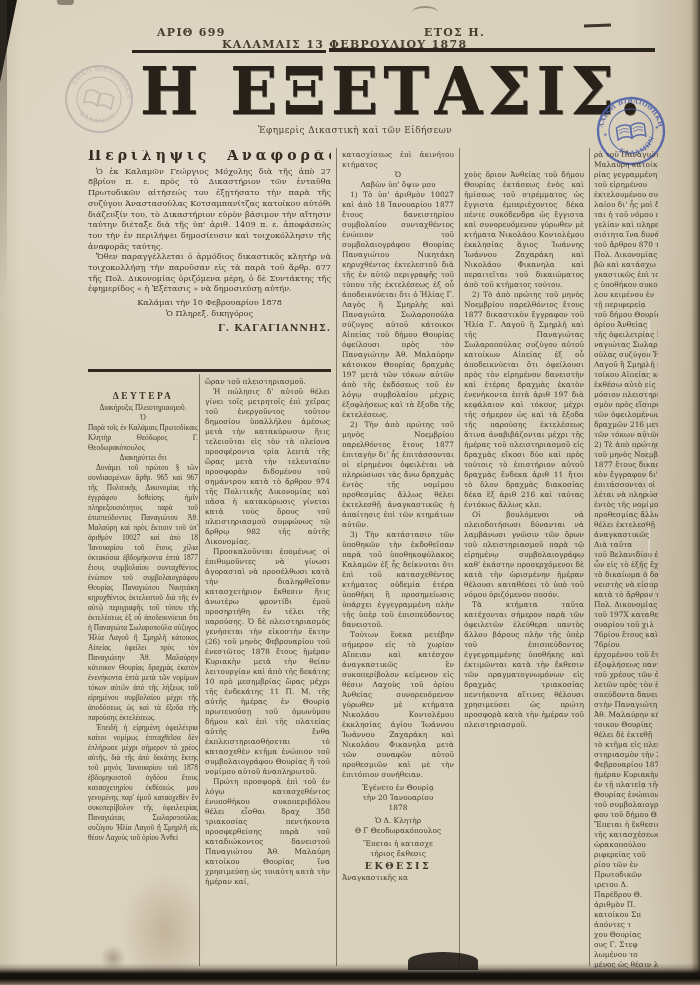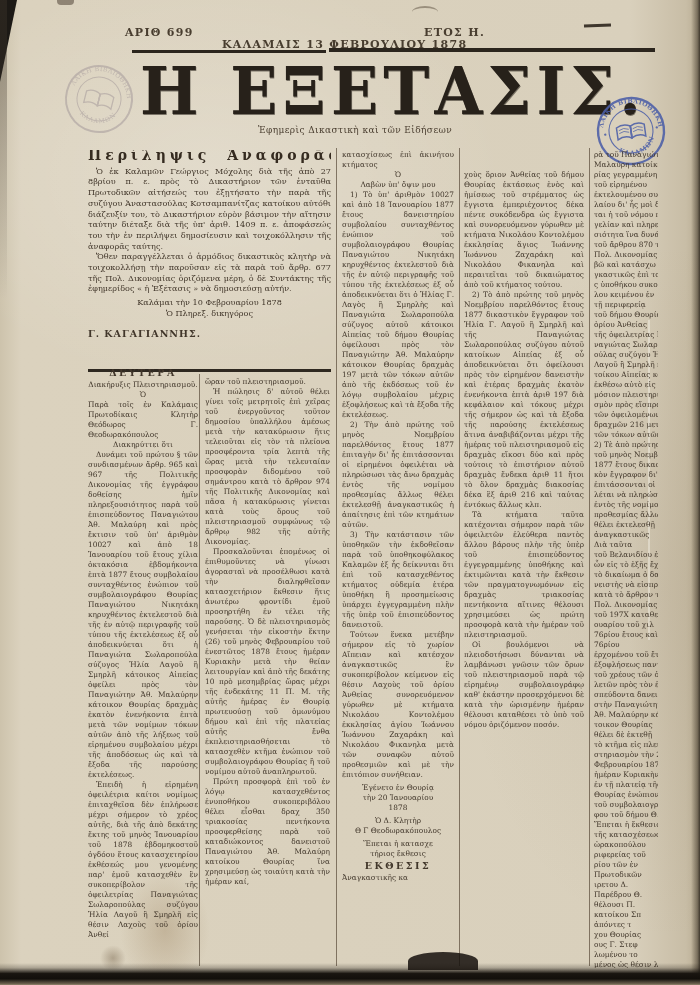--- a/index.html
+++ b/index.html
@@ -30,21 +30,21 @@
   .bottom-blob{position:absolute;left:408px;top:952px;width:70px;height:18px;background:#15110d;border-radius:50% 50% 0 0;opacity:.85;}
   .stain1{position:absolute;left:120px;top:870px;width:90px;height:110px;
     background:radial-gradient(ellipse at 50% 55%,rgba(135,105,65,.28),rgba(135,105,65,0) 70%);}
   .stain2{position:absolute;left:100px;top:945px;width:26px;height:26px;
     background:radial-gradient(circle,rgba(90,70,45,.35),rgba(90,70,45,0) 70%);}
   .fold{position:absolute;left:648px;top:320px;width:2px;height:320px;background:rgba(255,255,250,.35);}
   .squiggle{position:absolute;left:412px;top:6px;width:26px;height:10px;border-top:2px solid rgba(90,78,62,.5);border-radius:50%;}
 
   
   .hdr{position:absolute;top:26px;font-size:11px;font-weight:bold;letter-spacing:1.3px;color:#483d2f;white-space:nowrap;}
-  .hdr-issue{left:125px;}
+  .hdr-issue{left:157px;}
   .hdr-date{left:222px;margin-top:12px;}
   .hdr-year{left:424px;}
   .rule-a{position:absolute;left:132px;top:50px;width:194px;height:3px;background:#2b251d;}
   .rule-b{position:absolute;left:329px;top:48px;width:326px;height:4px;background:#2b251d;}
 
   .masthead{
     position:absolute;left:140px;top:55px;width:460px;text-align:center;
     font-size:62px;font-weight:bold;letter-spacing:5px;color:#27211a;
     transform:scaleY(1.04);
     text-shadow:0.6px 0.8px 0 rgba(39,33,26,.55);
@@ -63,32 +63,32 @@
   .vr1{left:199px;top:374px;height:592px;}
   .vr2{left:336px;top:148px;height:818px;}
   .vr3{left:459px;top:148px;height:818px;}
   .vr4{left:589px;top:148px;height:818px;}
   .hrule-thick{position:absolute;left:88px;top:369px;width:243px;height:3px;background:#2e2820;}
 
   .newscol{position:absolute;overflow:hidden;color:#41362a;font-size:7.4px;line-height:10px;}
   .lead{left:88px;top:150px;width:243px;height:218px;font-size:8.1px;line-height:10.7px;}
   .lead-title{text-align:center;font-size:14px;font-weight:bold;letter-spacing:4px;word-spacing:8px;
     color:#352b20;margin-bottom:5px;white-space:nowrap;}
-  .col1{left:88px;top:366px;width:110px;height:590px;}
+  .col1{left:88px;top:389px;width:110px;height:590px;font-family:Liberation Serif, serif;}
   .col2{left:205px;top:377px;width:125px;height:590px;}
   .col3{left:342px;top:150px;width:112px;height:818px;}
   .col4{left:464px;top:150px;width:120px;height:818px;margin-top:20px;}
   .col5{left:594px;top:150px;width:64px;height:818px;}
 
   .blk{margin:0;}
   .blk.p{text-align:justify;text-indent:8px;}
   .blk.pn{text-align:justify;}
   .blk.c{text-align:center;}
   .blk.h{text-align:center;font-weight:bold;font-size:9.5px;letter-spacing:2.5px;margin:2px 0;}
-  .blk.sig{text-align:left;font-weight:bold;font-size:9.5px;letter-spacing:1px;margin-top:10px;}
+  .blk.sig{text-align:right;font-weight:bold;font-size:9.5px;letter-spacing:1px;margin-top:4px;}
   .blk.sp{margin-top:3px;}
   .col5 .blk{white-space:nowrap;text-align:left;}
 </style>
 </head>
 <body>
 
 <div class="page">
 
   <div class="corner-tl"></div>
   <div class="edge-left"></div>
@@ -194,22 +194,22 @@
       <div class="blk c sp">Ὁ Δ. Κλητὴρ</div>
       <div class="blk c">Θ Γ Θεοδωρακόπουλος</div>
       <div class="blk c sp">Ἕπεται ἡ κατασχε</div>
       <div class="blk c">τήριος ἔκθεσις</div>
       <div class="blk h">ΕΚΘΕΣΙΣ</div>
       <div class="blk pn">Ἀναγκαστικῆς κα</div>
     </div>
   <div class="newscol col4">
       <div class="blk pn">χοὺς ὅριον Ἀνθείας τοῦ δήμου Θουρίας ἐκτάσεως ἑνὸς καὶ ἡμίσεως τοῦ στρέμματος ὡς ἔγγιστα ἐμπεριέχοντος δέκα πέντε συκόδενδρα ὡς ἔγγιστα καὶ συνορευόμενον γύρωθεν μὲ κτήματα Νικολάου Κοντολέμου ἐκκλησίας ἅγιος Ἰωάννης Ἰωάννου Ζαχαράκη καὶ Νικολάου Φικανηλα καὶ περαιτεῖται τοῦ δικαιώματος ἀπὸ τοῦ κτήματος τούτου.</div>
       <div class="blk p">2) Τὸ ἀπὸ πρώτης τοῦ μηνὸς Νοεμβρίου παρελθόντος ἔτους 1877 δικαστικὸν ἔγγραφον τοῦ Ἠλία Γ. Λαγοῦ ἢ Σμηρλῆ καὶ τῆς Παναγιώτας Σωλαροπούλας συζύγου αὐτοῦ κατοίκων Αἰπείας ἐξ οὗ ἀποδεικνύεται ὅτι ὀφείλουσι πρὸς τὸν εἰρημένον δανειστὴν καὶ ἑτέρας δραχμὰς ἑκατὸν ἐνενήκοντα ἑπτὰ ἀριθ 197 διὰ κεφάλαιον καὶ τόκους μέχρι τῆς σήμερον ὡς καὶ τὰ ἔξοδα τῆς παρούσης ἐκτελέσεως ἅτινα ἀναβιβάζονται μέχρι τῆς ἡμέρας τοῦ πλειστηριασμοῦ εἰς δραχμὰς εἴκοσι δύο καὶ πρὸς τούτοις τὸ ἐπιστήριον αὐτοῦ δραχμὰς ἕνδεκα ἀριθ 11 ἤτοι τὸ ὅλον δραχμὰς διακοσίας δέκα ἓξ ἀριθ 216 καὶ ταύτας ἐντόκως ἄλλως κλπ.</div>
+      <div class="blk p">Οἱ βουλόμενοι νὰ πλειοδοτήσωσι δύνανται νὰ λαμβάνωσι γνῶσιν τῶν ὅρων τοῦ πλειστηριασμοῦ παρὰ τῷ εἰρημένῳ συμβολαιογράφῳ καθ' ἑκάστην προσερχόμενοι δὲ κατὰ τὴν ὡρισμένην ἡμέραν θέλουσι καταθέσει τὸ ὑπὸ τοῦ νόμου ὁριζόμενον ποσόν.</div>
       <div class="blk p">Τὰ κτήματα ταῦτα κατέχονται σήμερον παρὰ τῶν ὀφειλετῶν ἐλεύθερα παντὸς ἄλλου βάρους πλὴν τῆς ὑπὲρ τοῦ ἐπισπεύδοντος ἐγγεγραμμένης ὑποθήκης καὶ ἐκτιμῶνται κατὰ τὴν ἔκθεσιν τῶν πραγματογνωμόνων εἰς δραχμὰς τριακοσίας πεντήκοντα αἵτινες θέλουσι χρησιμεύσει ὡς πρώτη προσφορὰ κατὰ τὴν ἡμέραν τοῦ πλειστηριασμοῦ.</div>
-      <div class="blk p">Οἱ βουλόμενοι νὰ πλειοδοτήσωσι δύνανται νὰ λαμβάνωσι γνῶσιν τῶν ὅρων τοῦ πλειστηριασμοῦ παρὰ τῷ εἰρημένῳ συμβολαιογράφῳ καθ' ἑκάστην προσερχόμενοι δὲ κατὰ τὴν ὡρισμένην ἡμέραν θέλουσι καταθέσει τὸ ὑπὸ τοῦ νόμου ὁριζόμενον ποσόν.</div>
     </div>
   <div class="newscol col5">
       <div class="blk f">ρὰ τοῦ Παναγιώτου</div>
       <div class="blk f">Μαλαύρη κατοίκου Θου</div>
       <div class="blk f">ρίας γεγραμμένη κὲ</div>
       <div class="blk f">τοῦ εἰρημένου</div>
       <div class="blk f">ἐκτελουμένου συμβο</div>
       <div class="blk f">λαίου δι' ἧς μοὶ δίδε</div>
       <div class="blk f">ται ἡ τοῦ νόμου παρα</div>
       <div class="blk f">γελίαν καὶ πληρεξου</div>
@@ -273,21 +273,21 @@
       <div class="blk f">τοῦ συμβολαιογρά</div>
       <div class="blk f">φου τοῦ δήμου Θ.</div>
       <div class="blk f">Ἕπεται ἡ ἔκθεσις</div>
       <div class="blk f">τῆς κατασχέσεως</div>
       <div class="blk f">ὡρακοπούλου</div>
       <div class="blk f">ριφερείας τοῦ</div>
       <div class="blk f">ρίου τῶν ἐν</div>
       <div class="blk f">Πρωτοδικῶν</div>
       <div class="blk f">ιρετου Δ.</div>
       <div class="blk f">Παρέδρου Θ.</div>
-      <div class="blk f">θέλουσι Π.</div>
+      <div class="blk f">ἀριθμὸν Π.</div>
       <div class="blk f">κατοίκου Σπ</div>
       <div class="blk f">ἀπόντες τ</div>
       <div class="blk f">χου Θουρίας</div>
       <div class="blk f">ους Γ. Στεφ</div>
       <div class="blk f">λωμένου το</div>
       <div class="blk f">μένος ὡς θέσιν λα</div>
       <div class="blk f">φον δοθείσαν μοι πα</div>
       <div class="blk f">ρὰ</div>
     </div>
 

